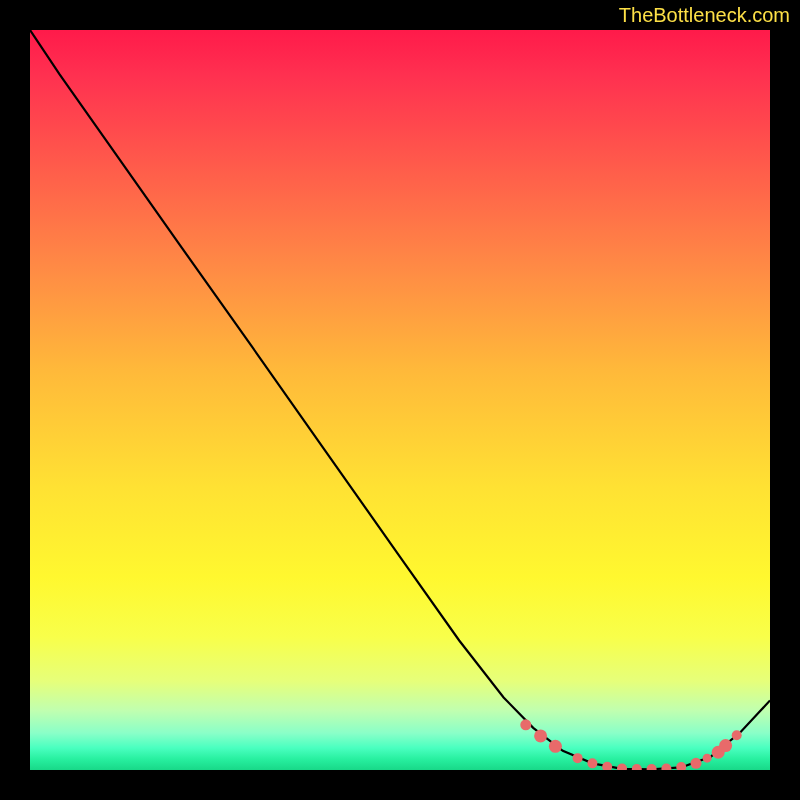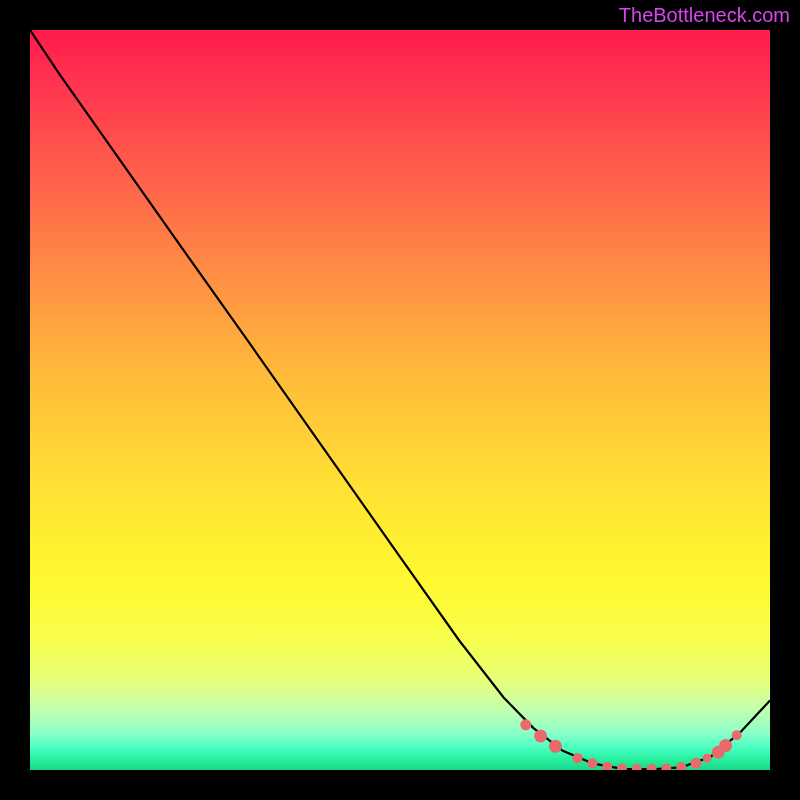--- a/index.html
+++ b/index.html
@@ -8,21 +8,21 @@
     height: 800px;
     background: #000;
     position: relative;
     overflow: hidden;
     font-family: Arial, sans-serif;
   }
   .attribution {
     position: absolute;
     top: 4px;
     right: 10px;
-    color: #d946ef;
+    color: #fde047;
     font-size: 20px;
     font-weight: 400;
     z-index: 10;
   }
   .plot-area {
     position: absolute;
     left: 30px;
     top: 30px;
     width: 740px;
     height: 740px;

